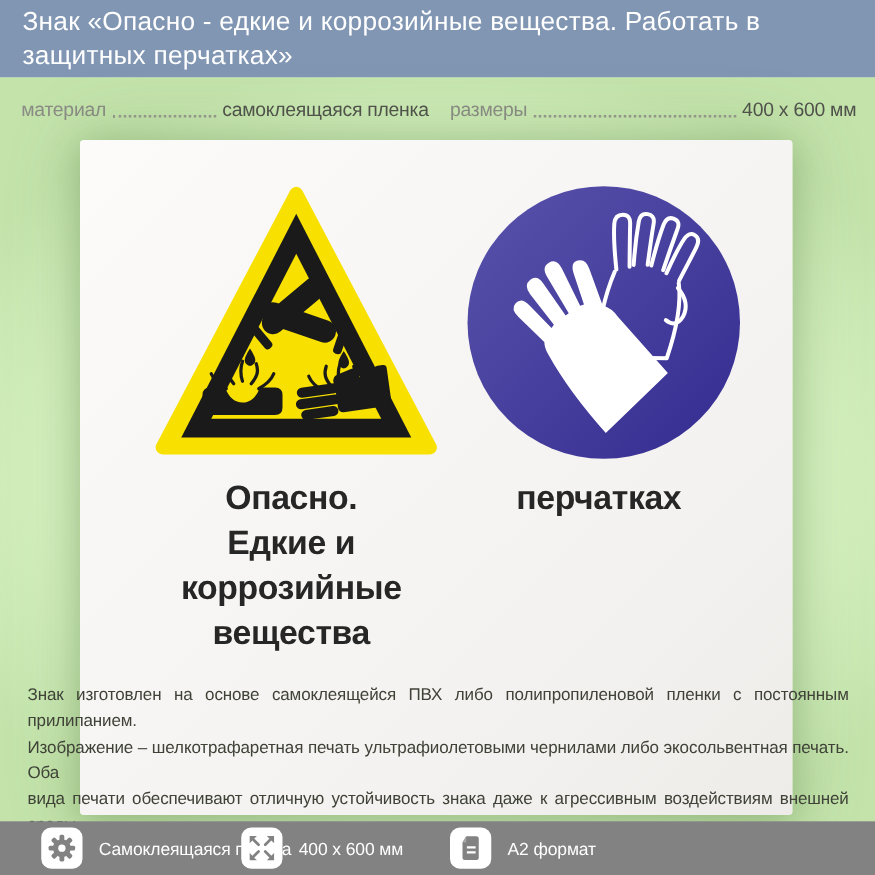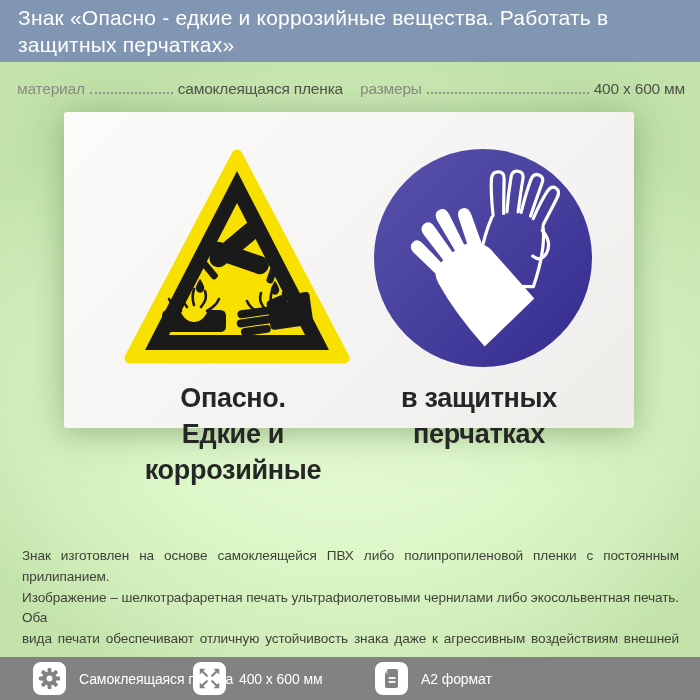--- a/index.html
+++ b/index.html
@@ -27,21 +27,21 @@
     position:absolute;top:16px;height:20px;
     display:flex;align-items:flex-end;font-size:15.5px;letter-spacing:-.2px;
   }
   .meta-pair.left{left:17px;width:326px;justify-content:flex-end;}
   .meta-pair.right{left:360px;width:325px;}
   .meta-label{color:#8b8c85;white-space:nowrap;}
   .meta-dots{flex:1;border-bottom:2px dotted #97988f;margin:0 5px 4px 5px;}
   .meta-value{color:#50514b;white-space:nowrap;}
   
   .card{
-    position:absolute;left:64px;top:50px;width:570px;height:316px;
+    position:absolute;left:64px;top:50px;width:570px;height:540px;
     background:linear-gradient(135deg,#fcfbfa 0%,#f4f2f0 70%,#eeece9 100%);
     border-radius:3px;
     box-shadow:0 5px 28px rgba(100,140,80,.45), 0 0 60px rgba(100,140,80,.22);
   }
   .tri-svg{position:absolute;left:58px;top:34px;width:230px;height:220px;}
   .circ-svg{position:absolute;left:309px;top:31px;width:220px;height:230px;}
   .caption{
     position:absolute;top:268px;width:260px;text-align:center;
     font-weight:bold;font-size:27px;line-height:36px;color:#262626;
     letter-spacing:-.3px;
@@ -58,21 +58,21 @@
   .footer{position:relative;height:43px;background:#828282;}
   .f-item{position:absolute;top:4px;height:35px;display:flex;align-items:center;}
   .f-item .f-icon{
     width:33px;height:33px;background:#fff;border-radius:8px;
     display:flex;align-items:center;justify-content:center;margin-right:13px;
     flex:0 0 33px;
   }
   .f-item .f-label{color:#fff;font-size:14px;letter-spacing:-.1px;white-space:nowrap;}
   .f-item.i1{left:33px;}
   .f-item.i2{left:193px;}
-  .f-item.i3{left:375px;}
+  .f-item.i3{left:360px;}
 </style>
 </head>
 <body>
 
 <div class="header">
   <div class="header-inner">Знак «Опасно - едкие и коррозийные вещества. Работать в защитных перчатках»</div>
 </div>
 
 <div class="green">
 
@@ -159,23 +159,23 @@
           L 16,-27 L 23,-52 Q 25.5,-61 31.5,-59 Q 38,-57 35.5,-48 L 28,-18
           Q 33,-12 33,-4
           L 41,56 L -27,68 Q -33,24 -30,-10 Q -29.5,-16 -27,-20 Z"></path>
       </g>
     </svg>
 
     <div class="caption cap-left">
       <div>Опасно.</div>
       <div>Едкие и</div>
       <div>коррозийные</div>
+      <div>вещества</div>
     </div>
     <div class="caption cap-right">
-      <div>в защитных</div>
       <div>перчатках</div>
     </div>
   </div>
 
   <div class="desc">
     <div class="dline">Знак изготовлен на основе самоклеящейся ПВХ либо полипропиленовой пленки с постоянным прилипанием.</div>
     <div class="dline">Изображение – шелкотрафаретная печать ультрафиолетовыми чернилами либо экосольвентная печать. Оба</div>
     <div class="dline">вида печати обеспечивают отличную устойчивость знака даже к агрессивным воздействиям внешней среды.</div>
     <div class="dline">Гарантийный срок эксплуатации знаков на пленке – 3 года при температуре от -40° до +40°С. Рекомендуемая</div>
 

